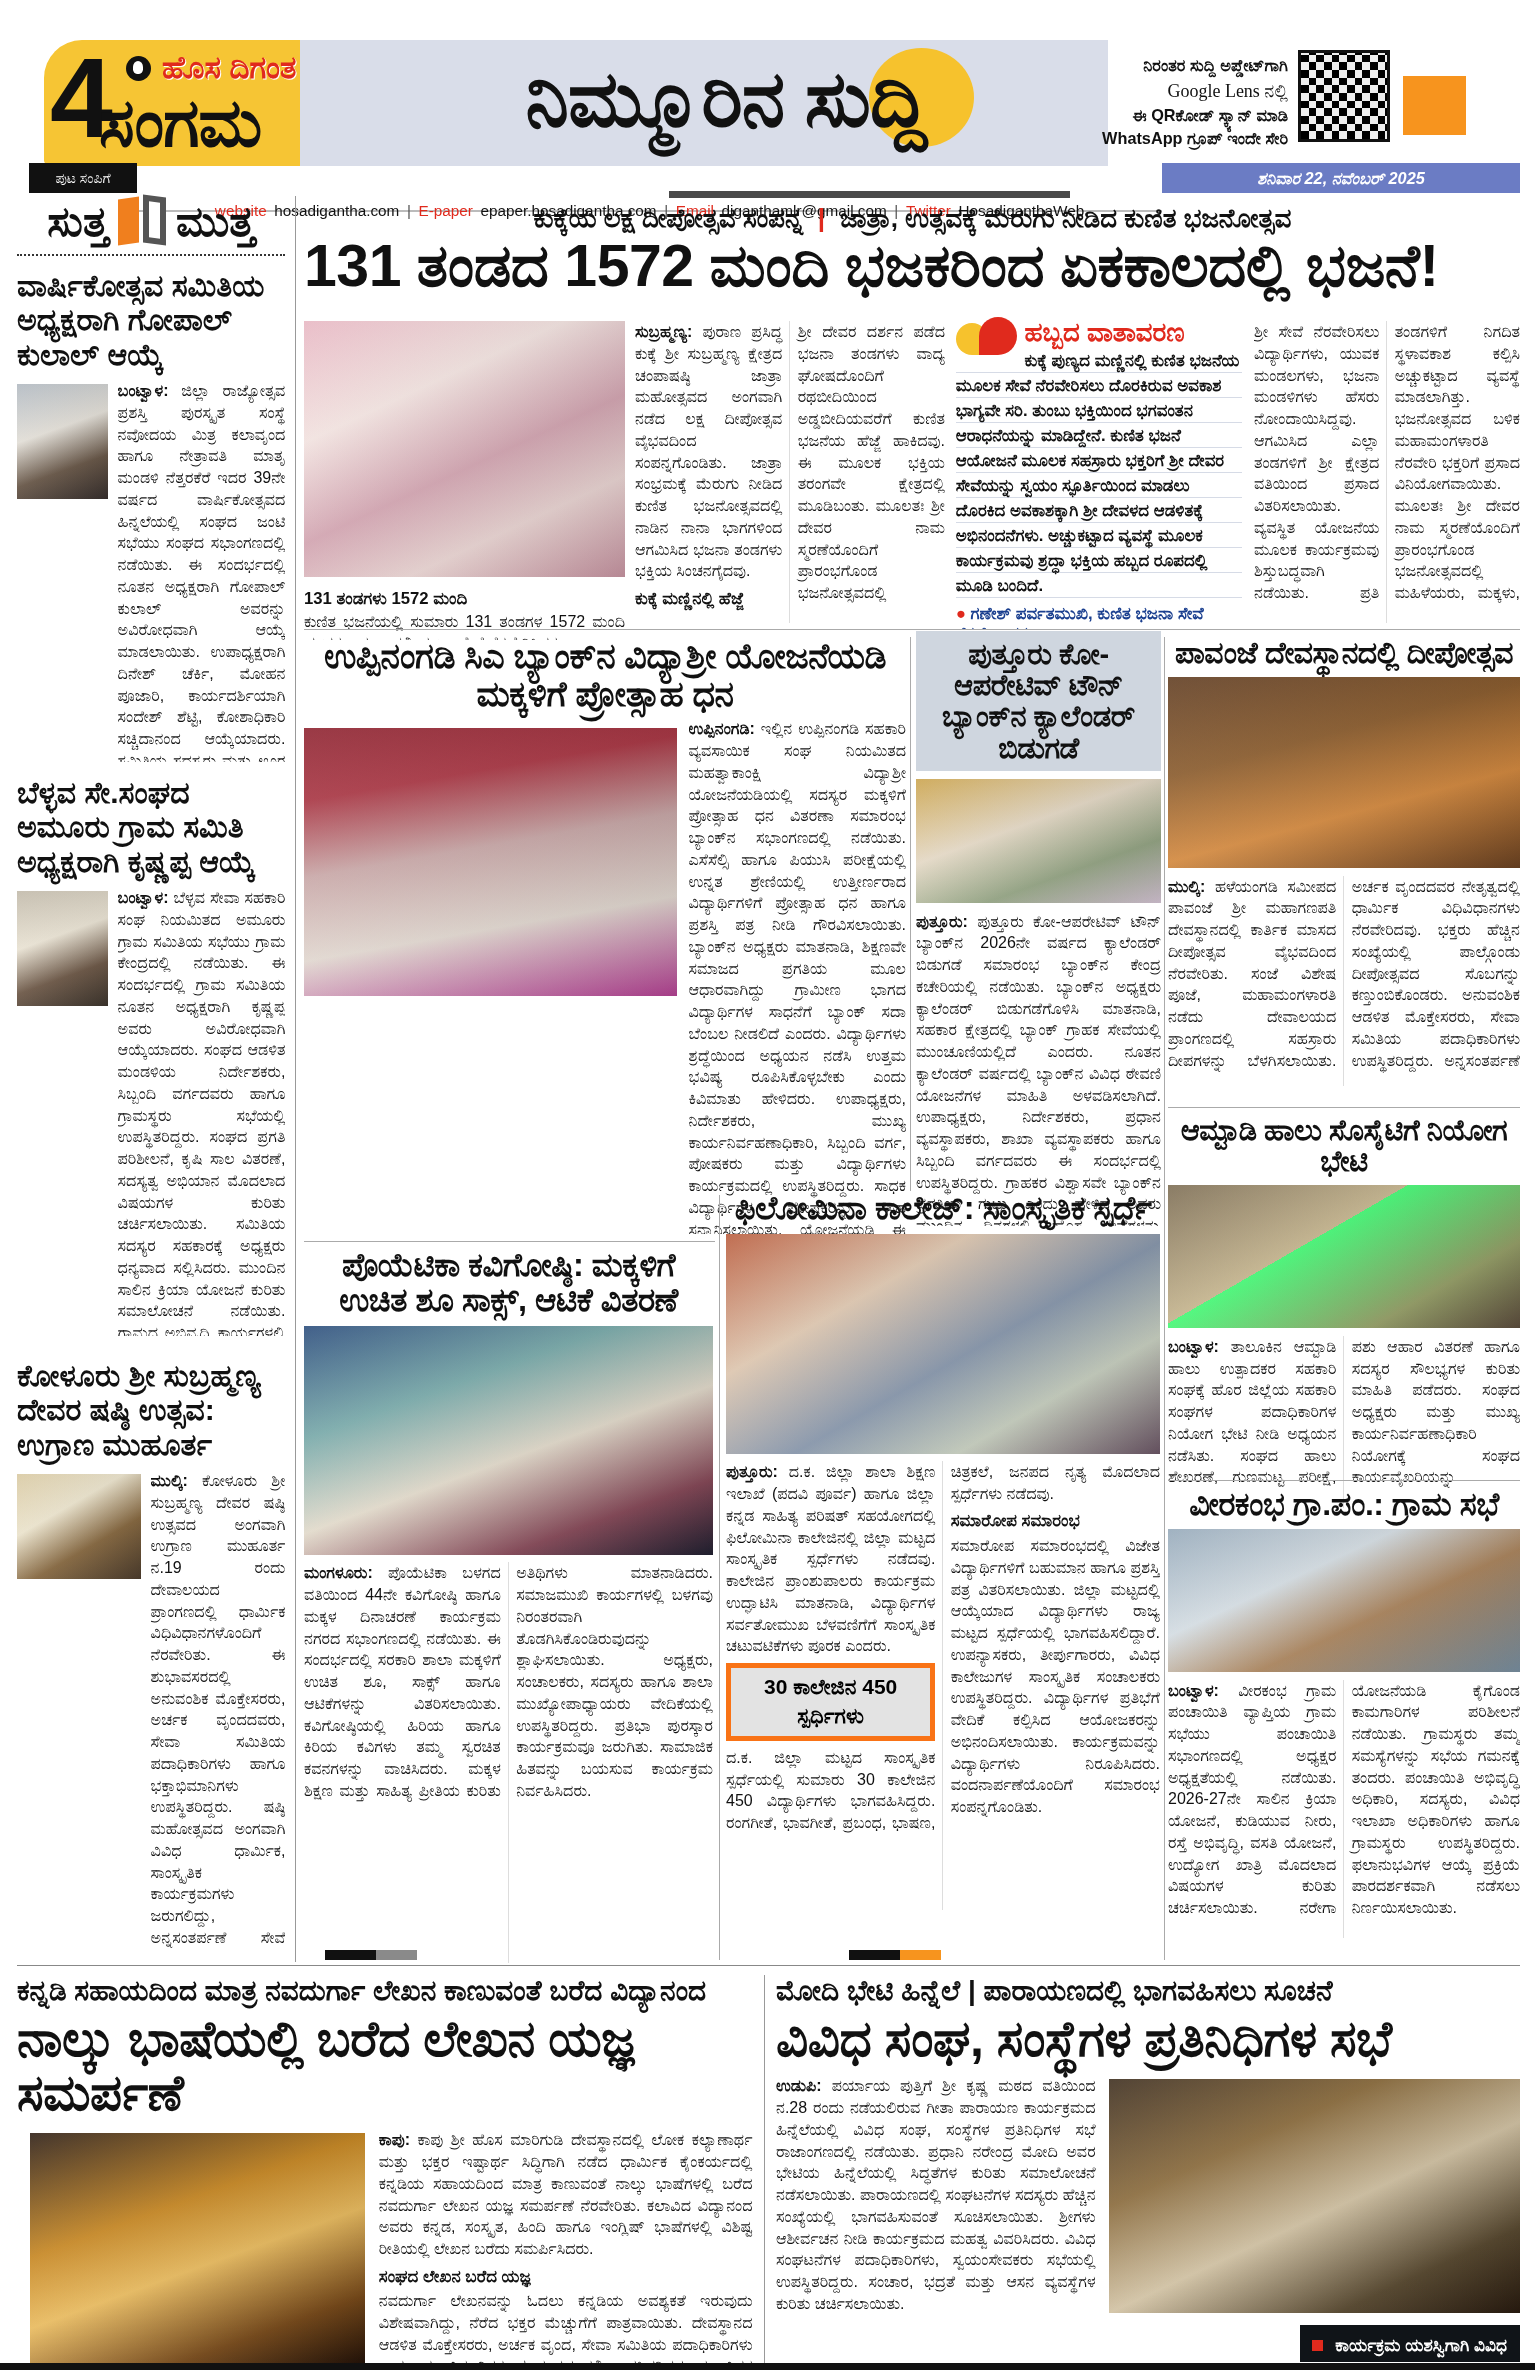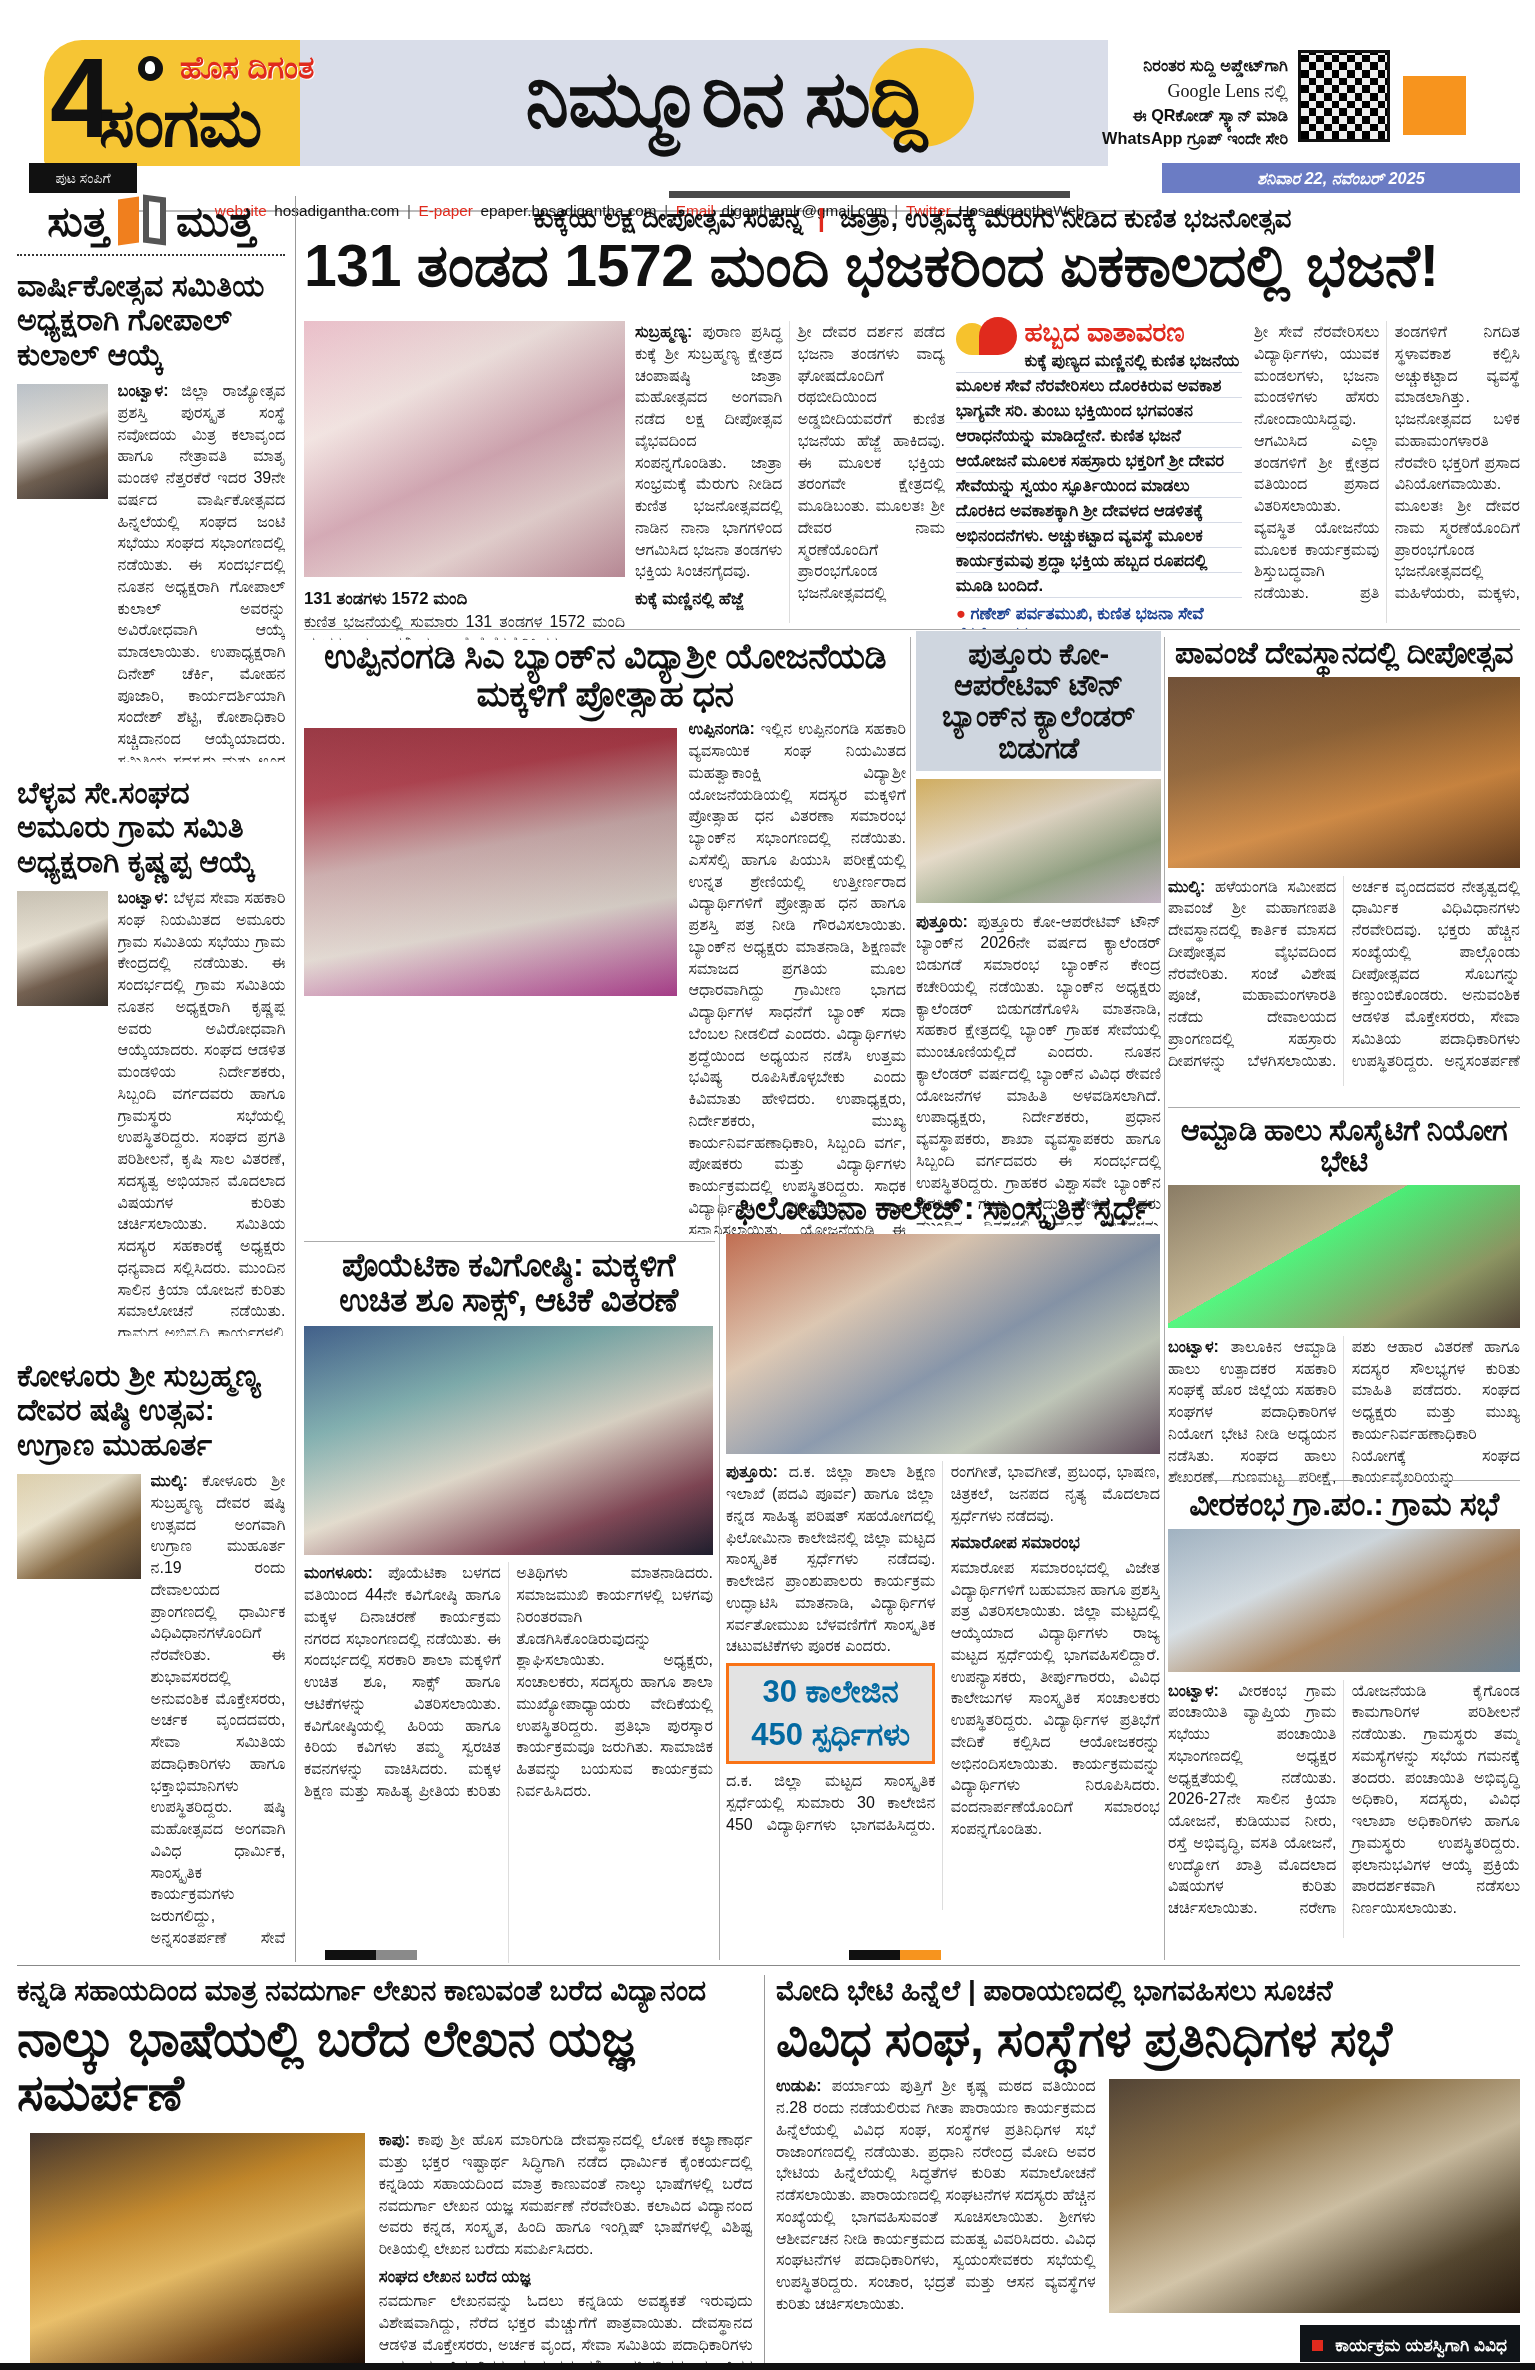--- a/index.html
+++ b/index.html
@@ -9,21 +9,21 @@
 
   .abs { position:absolute; }
   .photo { background:#ccc; position:relative; overflow:hidden; }
   .photo:after { content:""; position:absolute; inset:0; background:linear-gradient(120deg,rgba(255,255,255,.12),rgba(0,0,0,.12)); }
 
   
   .mast-yellow { left:44px; top:40px; width:256px; height:126px; background:#f6c534; border-radius:38px 0 0 5.7px; }
   .mast-blue   { left:300px; top:40px; width:808px; height:126px; background:#d9dde9; }
   .mast-blue .ellipse { position:absolute; right:134px; top:7.6px; width:105px; height:99px; background:#f6c22d; border-radius:50%; }
   .page-num { left:50px; top:42px; font-size:113px; font-weight:800; line-height:1; letter-spacing:-3.8px; }
-  .brandline { left:138px; top:50px; display:flex; align-items:center; gap:17px; }
+  .brandline { left:126px; top:50px; display:flex; align-items:center; gap:11px; }
   .brand-bird { width:25px; height:25px; border-radius:50%; background:#111; position:relative; }
   .brand-bird:after { content:""; position:absolute; left:6.7px; top:5.7px; width:10.5px; height:12.4px; background:#fff; border-radius:50% 50% 40% 40%; }
   .brand-txt { font-size:31px; font-weight:800; color:#e02a1d; text-shadow:1px 1px 0 #fff; }
   .section-name { left:99px; top:84px; font-size:67px; font-weight:800; letter-spacing:-1px; }
   .page-title { left:363px; top:54px; width:726px; text-align:center; font-size:78px; font-weight:800; letter-spacing:-1px; z-index:2; }
   .qr-note { left:1078px; top:54px; width:210px; text-align:right; font-size:16.3px; font-weight:700; line-height:1.45; }
   .qr-note .en { font-family:"Liberation Serif","DejaVu Serif",serif; font-weight:400; font-size:18px; }
   .qr-box { left:1298px; top:50px; width:92px; height:92px; border:3.8px solid #111; background:
       repeating-linear-gradient(0deg,#111 0 7.6px,#fff 7.6px 15.3px),
       repeating-linear-gradient(90deg,#111 0 7.6px,#fff 7.6px 15.3px);
@@ -105,22 +105,22 @@
 
   
   .poe { left:304px; top:1248px; width:409px; }
   .poe .headline { font-size:32.5px; text-align:center; }
   .poe-photo { width:100%; height:229px; margin:7.6px 0;
      background:linear-gradient(160deg,#284a7a,#7aa 30%,#e8e0d0 55%,#8a4a5a 80%,#223); }
   .phi { left:726px; top:1191px; width:434px; }
   .phi .headline { font-size:32.5px; text-align:center; }
   .phi-photo { width:100%; height:220px; margin:7.6px 0;
      background:linear-gradient(150deg,#b85a3a,#e0c8b0 30%,#8a9ab0 55%,#d0d8c8 75%,#705a6a); }
-  .phi-high { background:#e3e3e3; border:3px solid #f97316; padding:5.7px 7.6px; text-align:center;
-     color:#0369a1; font-weight:800; font-size:31px; margin:5.7px 0; }
+  .phi-high { background:#e3e3e3; border:5px solid #f97316; padding:5.7px 7.6px; text-align:center;
+     color:#000000; font-weight:800; font-size:21px; margin:5.7px 0; }
 
   
   .bot-rule { left:17px; top:1965px; width:1503px; border-top:1px solid #888; }
   .bar2a { left:325px; top:1950px; width:92px; height:9.6px; background:linear-gradient(90deg,#111 0 55%,#8a8a8a 55%); }
   .bar2b { left:849px; top:1950px; width:92px; height:9.6px; background:linear-gradient(90deg,#111 0 55%,#f7941e 55%); }
   .kapu { left:17px; top:1975px; width:748px; border-right:1px solid #999; padding-right:11.5px; }
   .kapu .kicker { font-size:28px; text-align:left; }
   .kapu .headline { font-size:50px; margin:3.8px 0 9.6px; }
   .kapu-photo { float:left; width:335px; height:234px; margin:3.8px 13.4px 3.8px 13.4px;
      background:linear-gradient(160deg,#2a1a10,#c9871f 35%,#f0c060 55%,#7a4a18 80%,#201008); }

